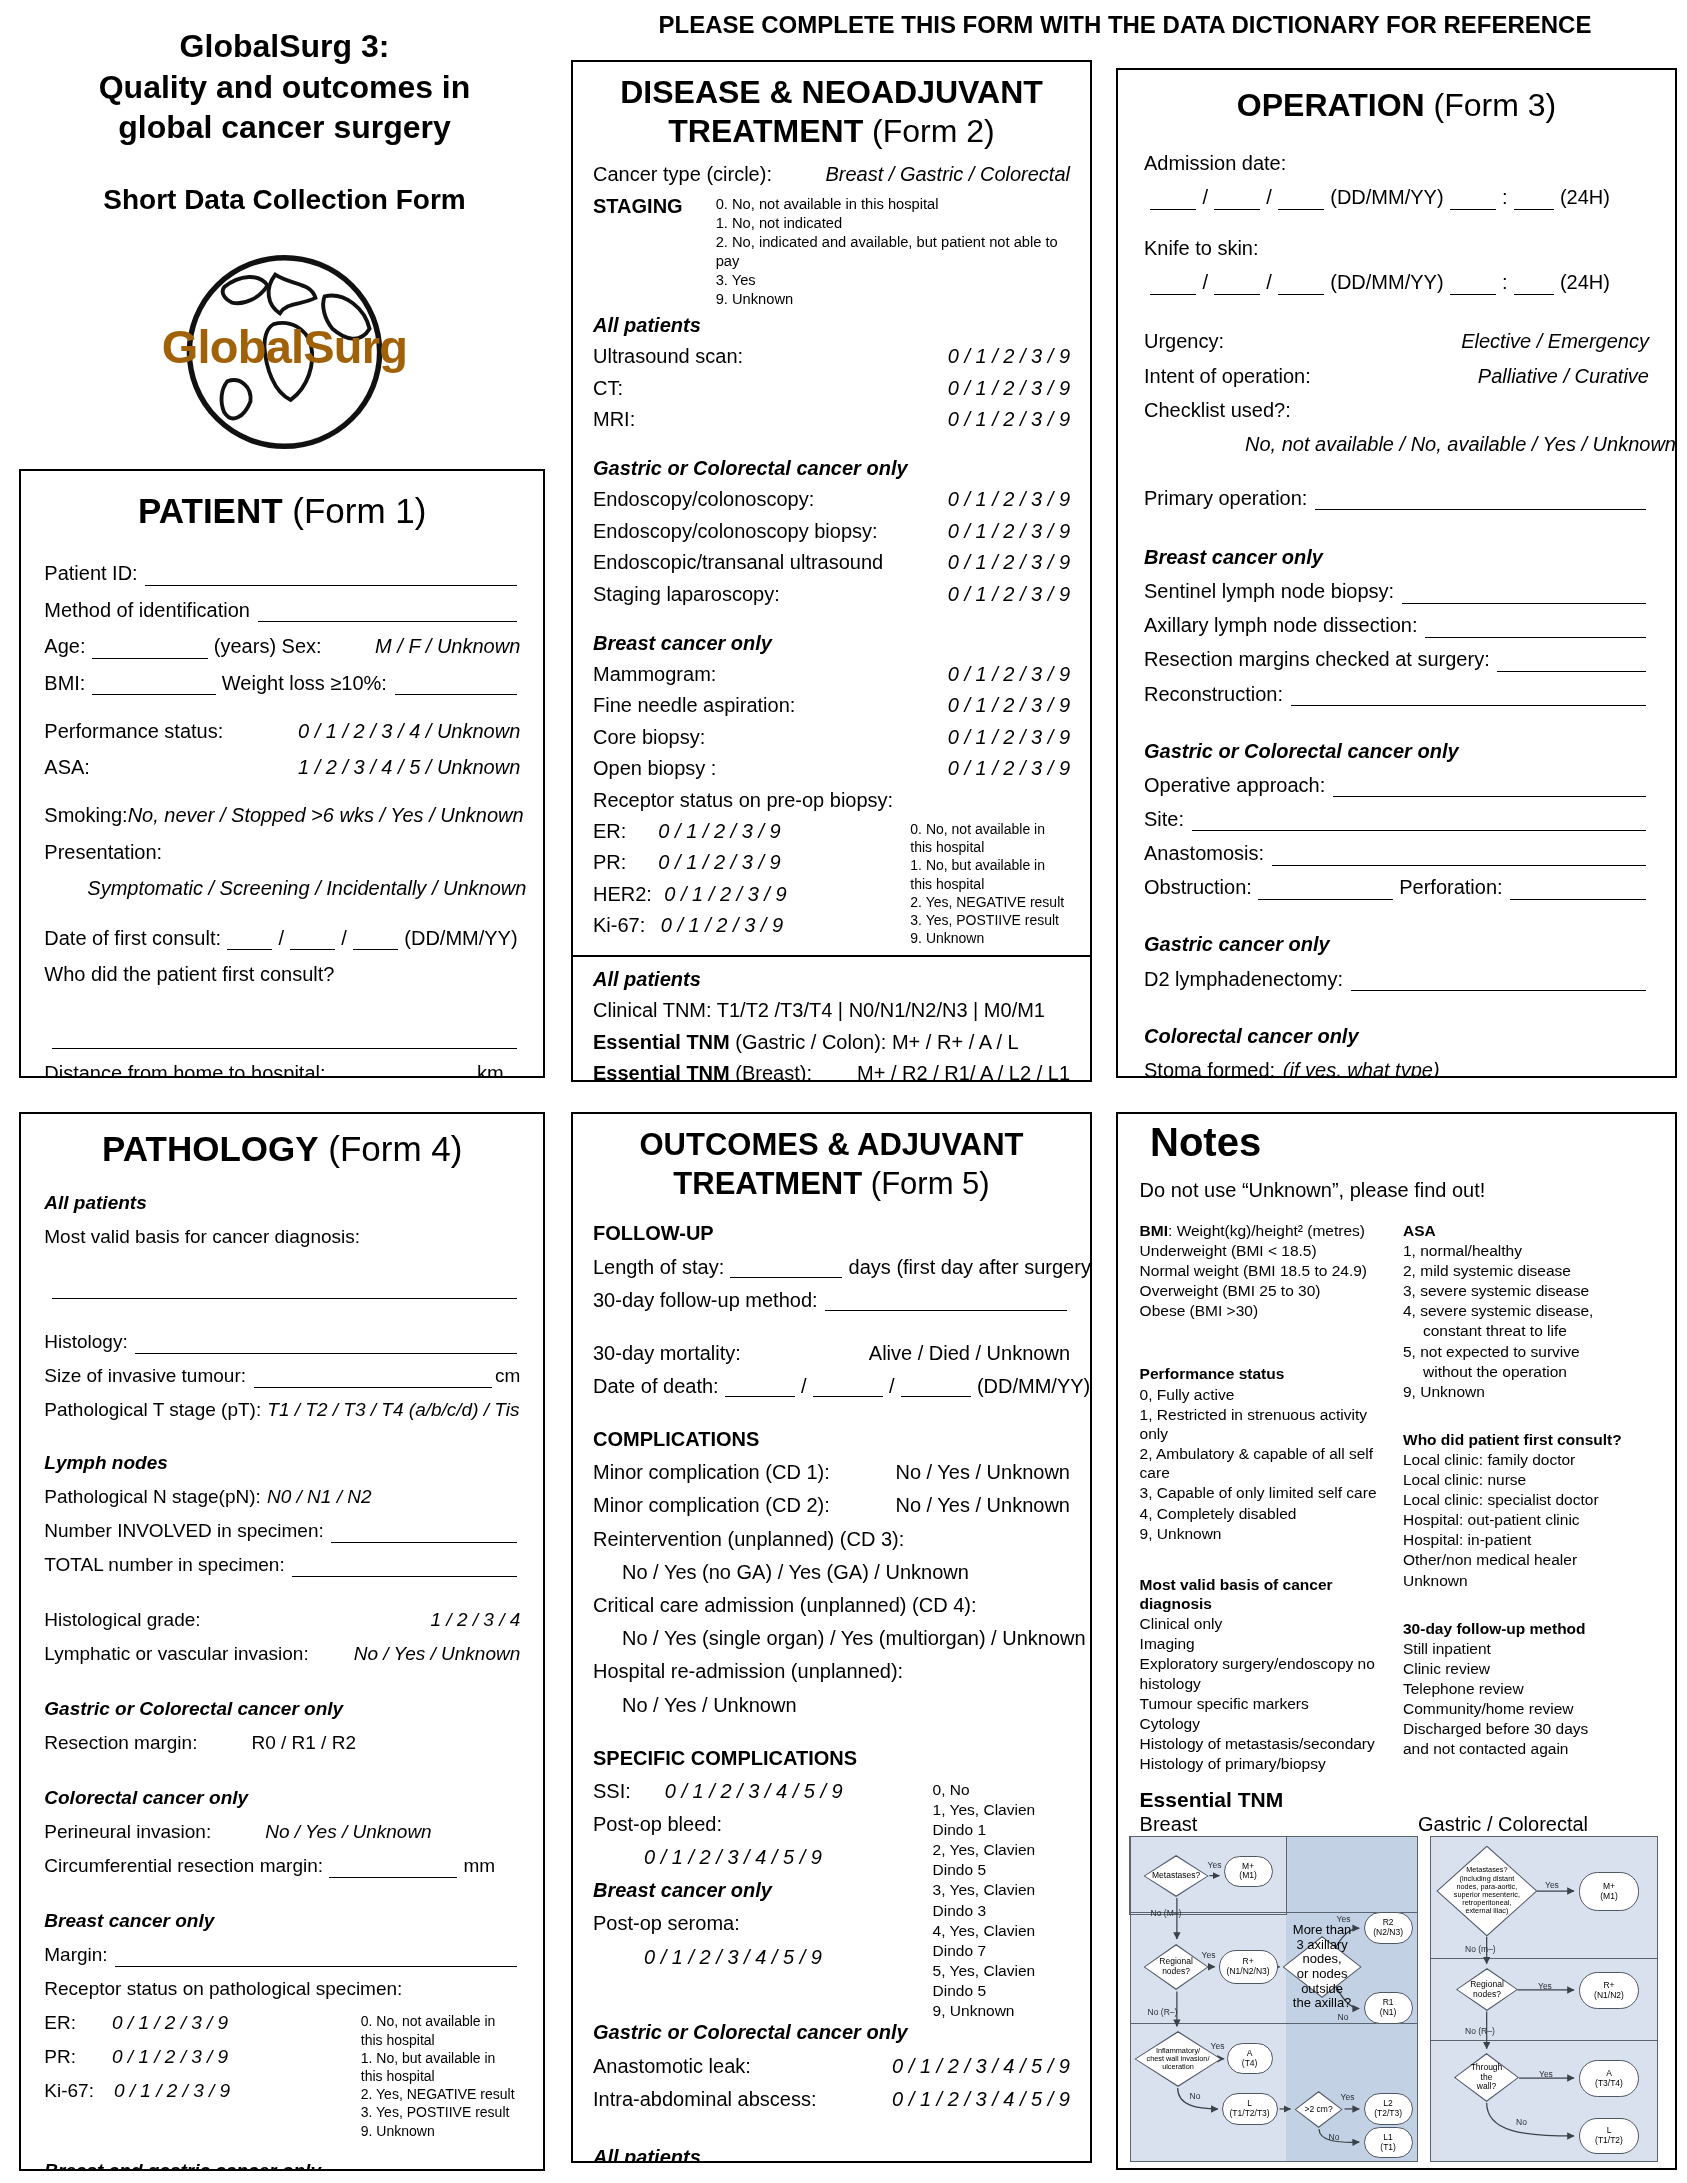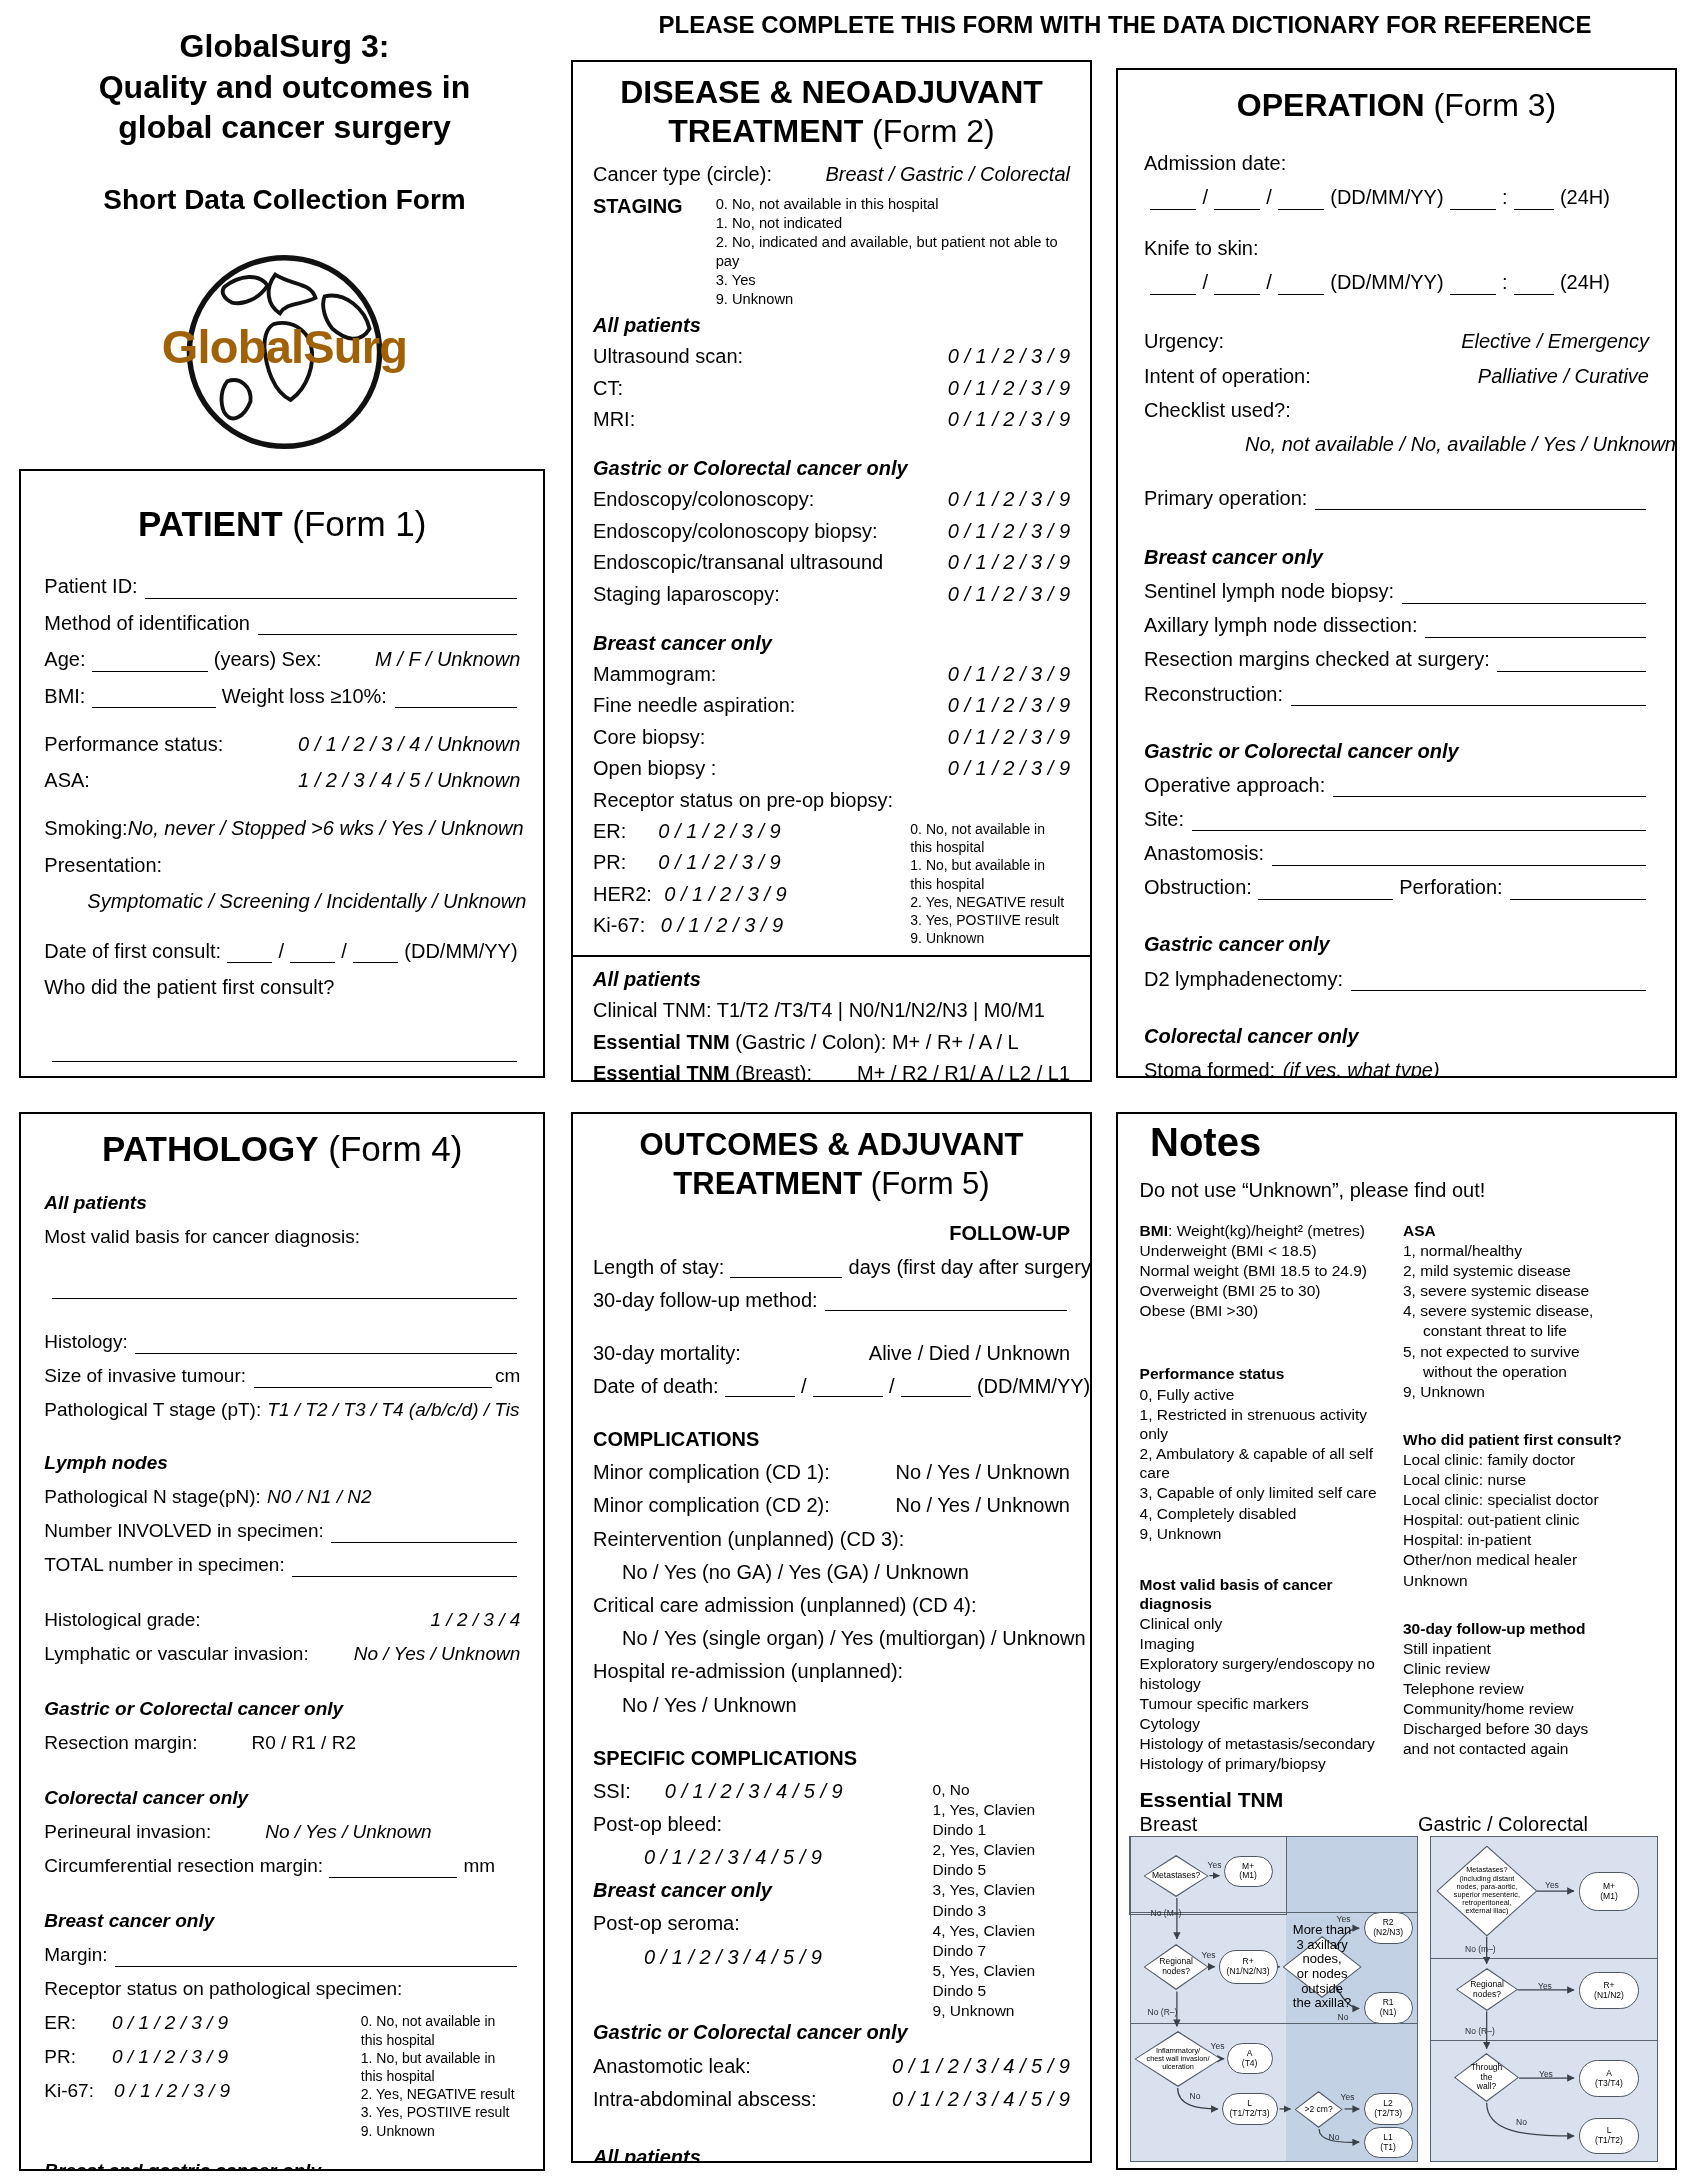--- a/index.html
+++ b/index.html
@@ -29,21 +29,21 @@
   .sec{font-weight:bold;font-style:italic;}
   .hdr{font-weight:bold;}
   .bl{display:inline-block;flex:0 0 auto;border-bottom:1.9px solid #000;height:1.5px;
       align-self:flex-end;margin:0 6.2px 4.6px 6.2px;}
   .fill{flex:1 1 auto;border-bottom:1.9px solid #000;height:1.5px;align-self:flex-end;
       margin:0 3.1px 4.6px 7.7px;min-width:31px;}
   .divider{border-top:2.3px solid #000;}
   .cols{display:flex;align-items:flex-start;}
   .key-line{line-height:1.3;}
   
-  .f1{font-size:20px;padding:12.4px 23px;}    .f1 .box-title{font-size:35px;margin:21px 0 31px;}
+  .f1{font-size:20px;padding:12.4px 23px;}    .f1 .box-title{font-size:35px;margin:8px 0 31px;}
   .f1 .row{margin-bottom:8.5px;min-height:28px;}
   .f2{font-size:20px;padding:9.3px 20px;}  .f2 .box-title{font-size:32px;line-height:1.22;}
   .f2 .title-wrap{margin:1.5px 0 12.4px;}
   .f2 .row{margin-bottom:5.4px;min-height:26px;}
   .f2 .divider{margin:7.7px -20px 10.8px;}
   .f3{font-size:20px;padding:12.4px 26px;}    .f3 .box-title{font-size:32px;margin:4.6px 0 28px;}
   .f3 .row{margin-bottom:6.2px;min-height:28px;}
   .f4{font-size:19px;padding:12.4px 23px;}  .f4 .box-title{font-size:35px;margin:3.1px 0 23px;}
   .f4 .row{margin-bottom:7px;min-height:27px;}
   .f5{font-size:20px;padding:9.3px 20px;}  .f5 .box-title{font-size:31px;line-height:1.25;}
@@ -504,21 +504,21 @@
         </div>
       </div>
   </div>
 
   <div class="fbox f5" style="left:571px;top:1112px;width:521px;height:1051px;">
     <div class="title-wrap">
       <div class="box-title"><span>OUTCOMES &amp; ADJUVANT</span></div>
       <div class="box-title"><span>TREATMENT</span><span class="tr"> (Form 5)</span></div>
     </div>
     <div class="rows" id="rows-f5">
-        <div class="row hdr" style="margin-top: 3px; justify-content: flex-end;">
+        <div class="row hdr" style="margin-top: 3px;">
           <span class="seg">FOLLOW-UP</span>
         </div>
         <div class="row">
           <span class="seg">Length of stay:</span>
           <span class="bl" style="width: 112px;"></span>
           <span class="seg">days (first day after surgery=1)</span>
         </div>
         <div class="row">
           <span class="seg">30-day follow-up method:</span>
           <span class="fill"></span>

